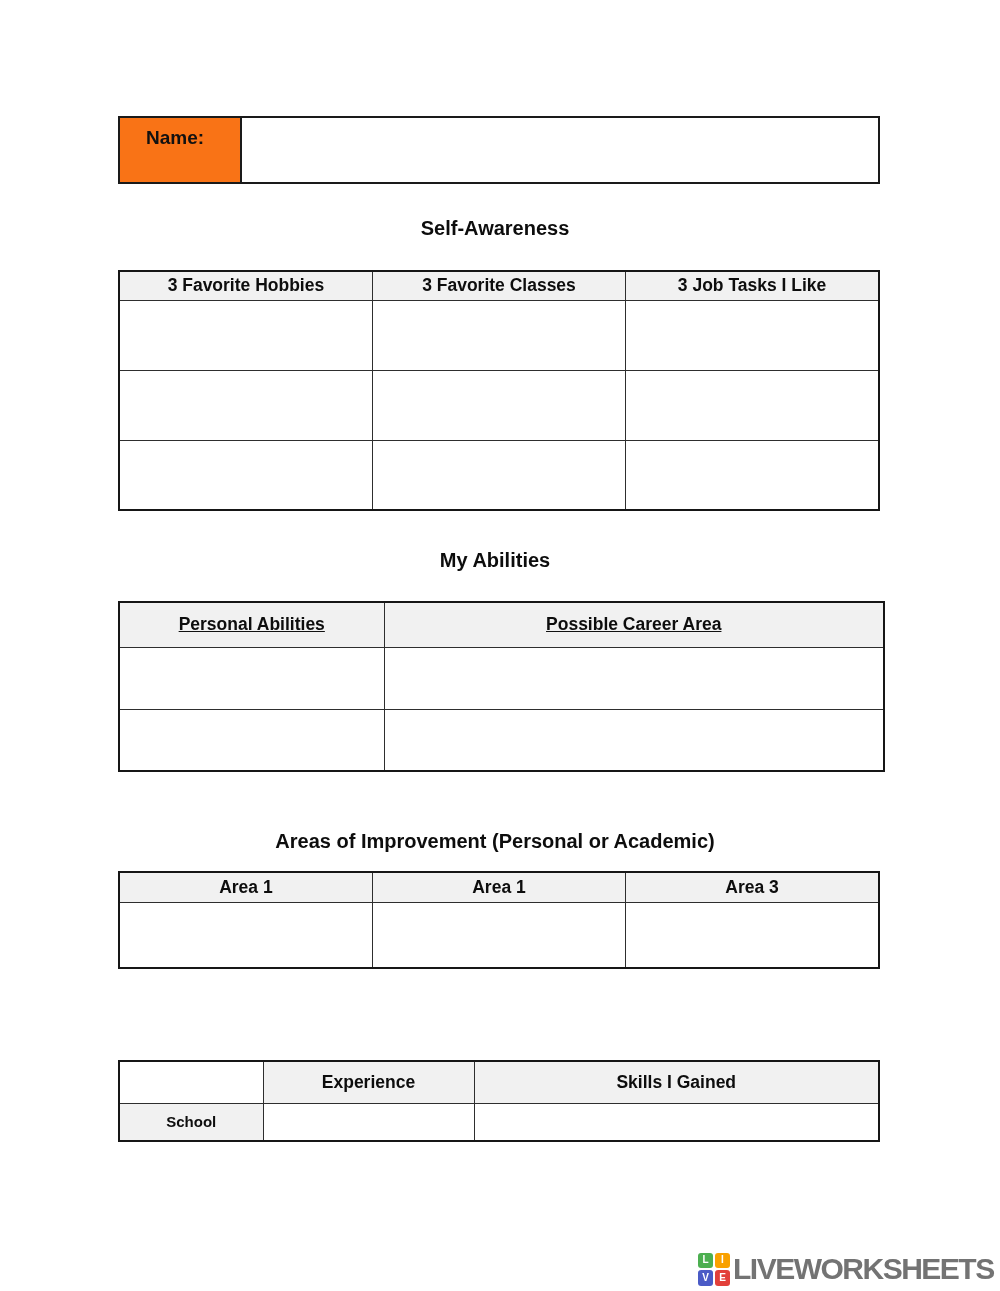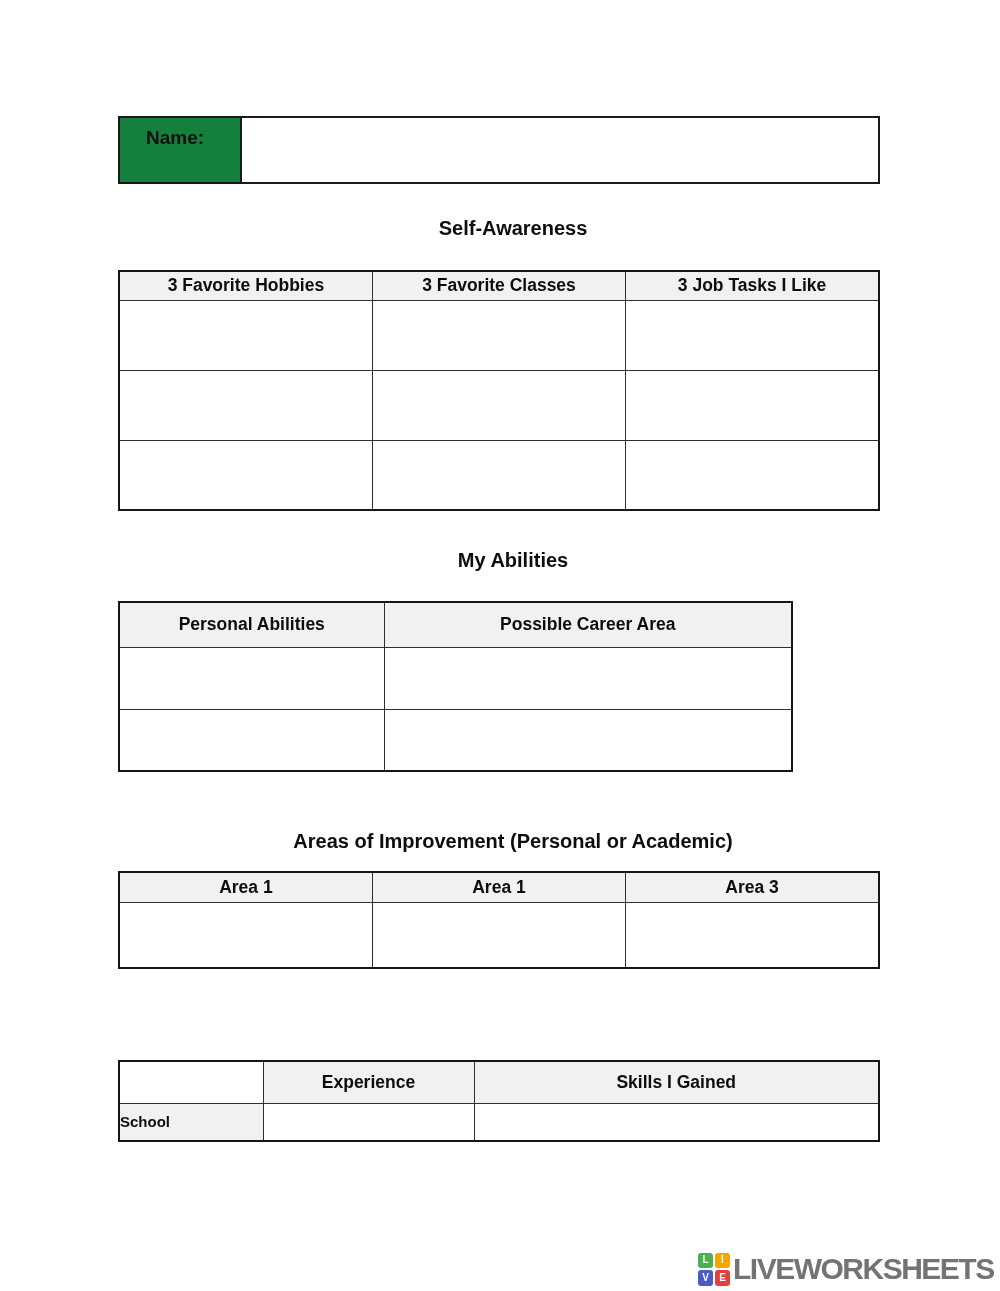--- a/index.html
+++ b/index.html
@@ -17,32 +17,32 @@
   
   .name-table {
     position: absolute;
     left: 118px; top: 116px;
     width: 762px; height: 68px;
     border: 2px solid #1a1a1a;
     display: flex;
   }
   .name-label-cell {
     width: 122px;
-    background: #15803d;
+    background: #f97316;
     border-right: 2px solid #1a1a1a;
     font-weight: bold;
     font-size: 19px;
     padding: 9px 0 0 26px;
   }
   .name-value-cell { flex: 1; background: #ffffff; }
 
   
   .section-title {
     position: absolute;
-    left: 132px; width: 762px;
+    left: 114px; width: 762px;
     text-align: center;
     font-weight: bold;
     font-size: 20px;
     color: #0d0d0d;
   }
   .t-self { top: 217px; }
   .t-abilities { top: 549px; }
   .t-improve { top: 810px; margin-top: 20px; }
   .t-career { top: 1004px; }
 
@@ -57,27 +57,27 @@
     border: 1.5px solid #2e2e2e;
     padding: 0;
   }
   table.ws th {
     background: #f1f1f1;
     font-weight: bold;
     font-size: 17.5px;
     text-align: center;
     color: #0d0d0d;
   }
-  table.ws td { background: #ffffff; }
+  table.ws td { background: #ffffff; text-align: center; }
 
   .tbl-self { left: 118px; top: 270px; width: 762px; }
   .tbl-self th { height: 29px; }
   .tbl-self td { height: 70px; }
 
-  .tbl-abilities { left: 118px; top: 601px; width: 675px; }
+  .tbl-abilities { left: 118px; top: 601px; width: 767px; text-decoration: underline; }
   .tbl-abilities th { height: 45px; }
   .tbl-abilities td { height: 62px; }
   .col-ab-1 { width: 265px; }
 
   .tbl-improve { left: 118px; top: 871px; width: 762px; }
   .tbl-improve th { height: 30px; }
   .tbl-improve td { height: 66px; }
 
   .tbl-career { left: 118px; top: 1060px; width: 762px; padding-left: 20px; }
   .tbl-career th { height: 42px; }

